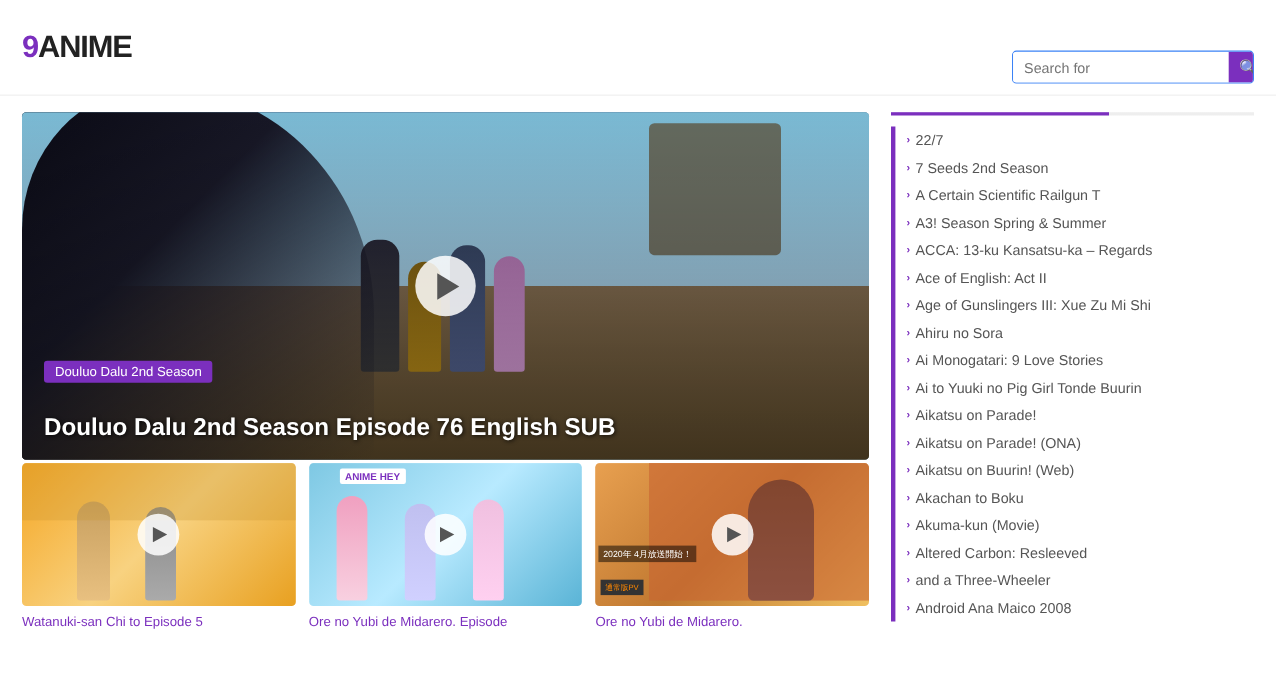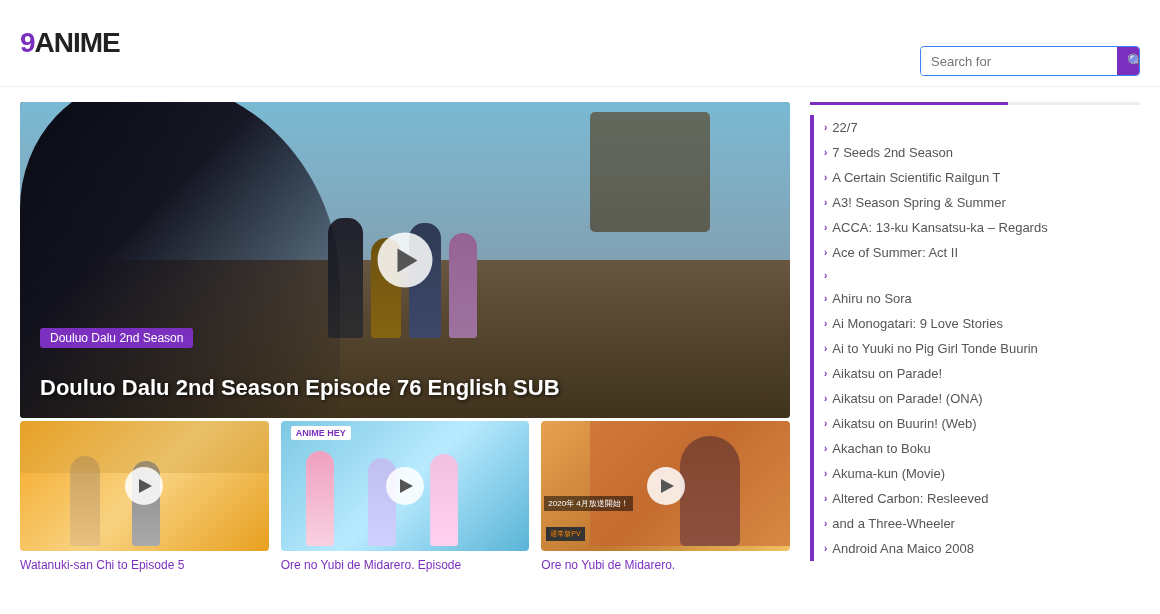--- a/index.html
+++ b/index.html
@@ -294,21 +294,21 @@
         </div>
         <div class="thumb-label">Watanuki-san Chi to Episode 5</div>
       </div>
 
       <div class="thumb-item">
         <div class="thumb-img">
           <div class="thumb-img-bg2">
             <div style="position:absolute;bottom:5px;left:10%;width:28px;height:95px;background:linear-gradient(#f0a0c0,#f8d0e0);border-radius:14px 14px 3px 3px;"></div>
             <div style="position:absolute;bottom:5px;left:35%;width:28px;height:88px;background:linear-gradient(#c0c0f0,#d0d0ff);border-radius:14px 14px 3px 3px;"></div>
             <div style="position:absolute;bottom:5px;left:60%;width:28px;height:92px;background:linear-gradient(#f0c0e0,#ffd0f0);border-radius:14px 14px 3px 3px;"></div>
-            <div style="position:absolute;top:5px;left:10px;background:#fff;color:#7b2fbe;font-size:9px;padding:2px 5px;border-radius:2px;font-weight:bold;">ANIME HEY</div>
+            <div style="position:absolute;top:5px;left:28px;background:#fff;color:#7b2fbe;font-size:9px;padding:2px 5px;border-radius:2px;font-weight:bold;">ANIME HEY</div>
           </div>
           <div class="thumb-play">
             <div class="thumb-play-tri"></div>
           </div>
         </div>
         <div class="thumb-label">Ore no Yubi de Midarero. Episode</div>
       </div>
 
       <div class="thumb-item">
         <div class="thumb-img">
@@ -347,24 +347,25 @@
         <li class="cat-item">
           <span class="cat-arrow">›</span>
           <span class="cat-link">A3! Season Spring &amp; Summer</span>
         </li>
         <li class="cat-item">
           <span class="cat-arrow">›</span>
           <span class="cat-link">ACCA: 13-ku Kansatsu-ka – Regards</span>
         </li>
         <li class="cat-item">
           <span class="cat-arrow">›</span>
-          <span class="cat-link">Ace of Summer: Act II</span>
-        </li>
-        <li class="cat-item">
-          <span class="cat-arrow">›</span>
+          <span class="cat-link">Ace of English: Act II</span>
+        </li>
+        <li class="cat-item">
+          <span class="cat-arrow">›</span>
+          <span class="cat-link">Age of Gunslingers III: Xue Zu Mi Shi</span>
         </li>
         <li class="cat-item">
           <span class="cat-arrow">›</span>
           <span class="cat-link">Ahiru no Sora</span>
         </li>
         <li class="cat-item">
           <span class="cat-arrow">›</span>
           <span class="cat-link">Ai Monogatari: 9 Love Stories</span>
         </li>
         <li class="cat-item">

